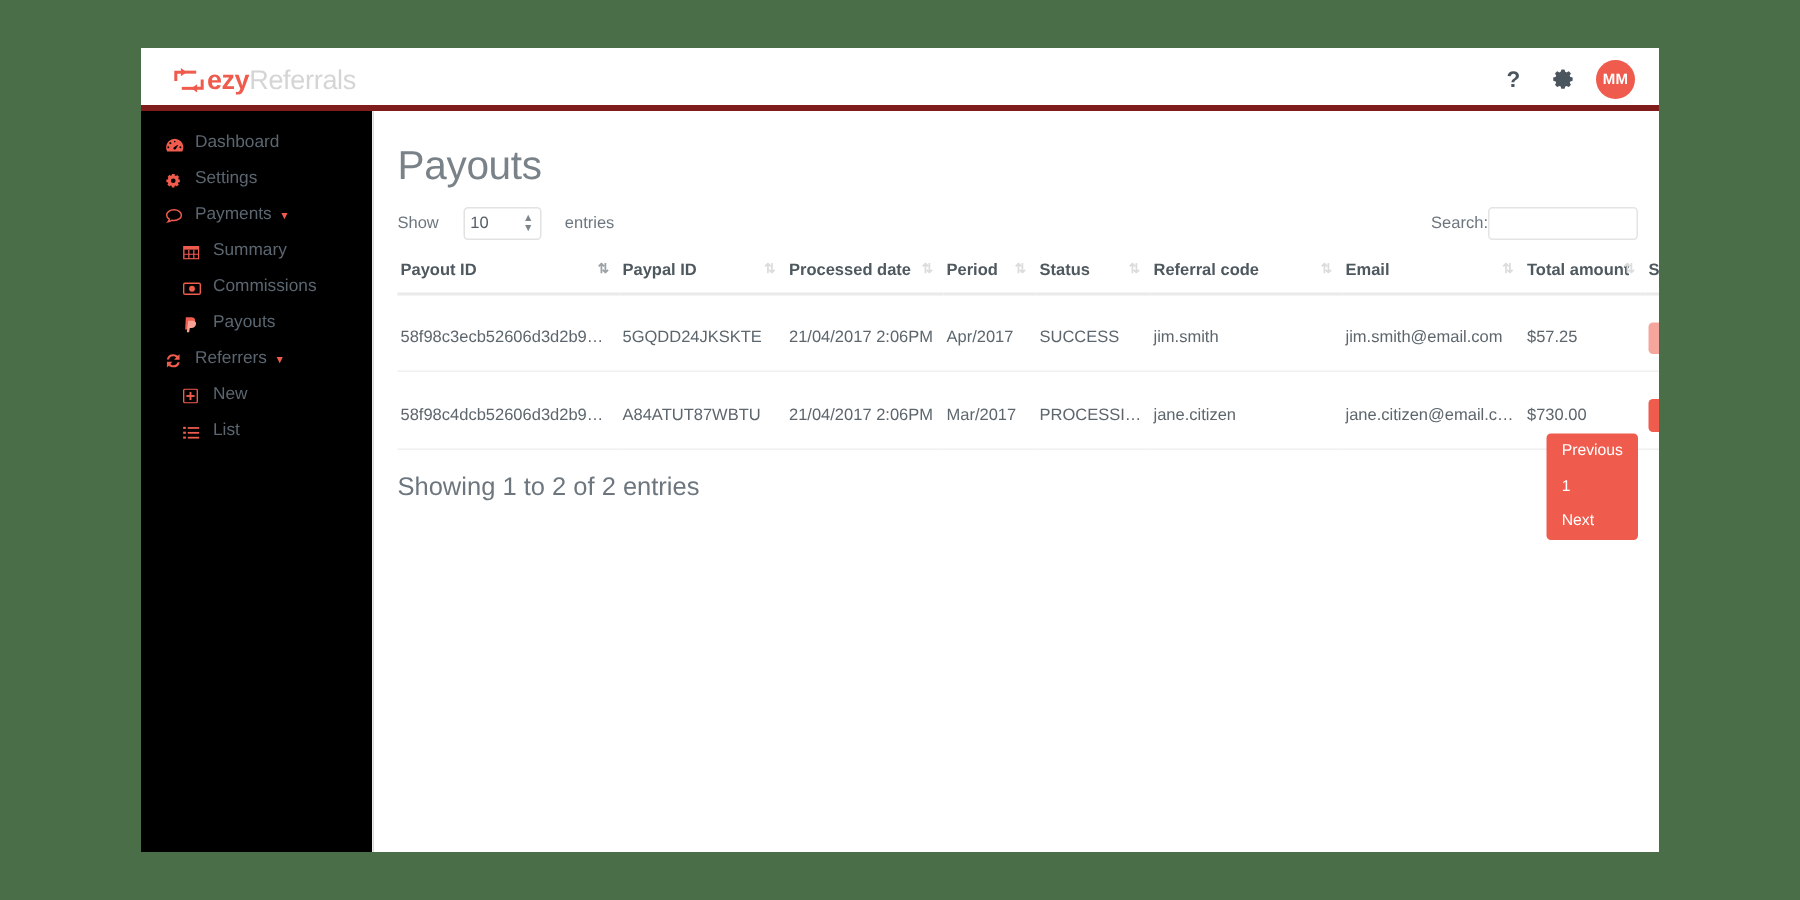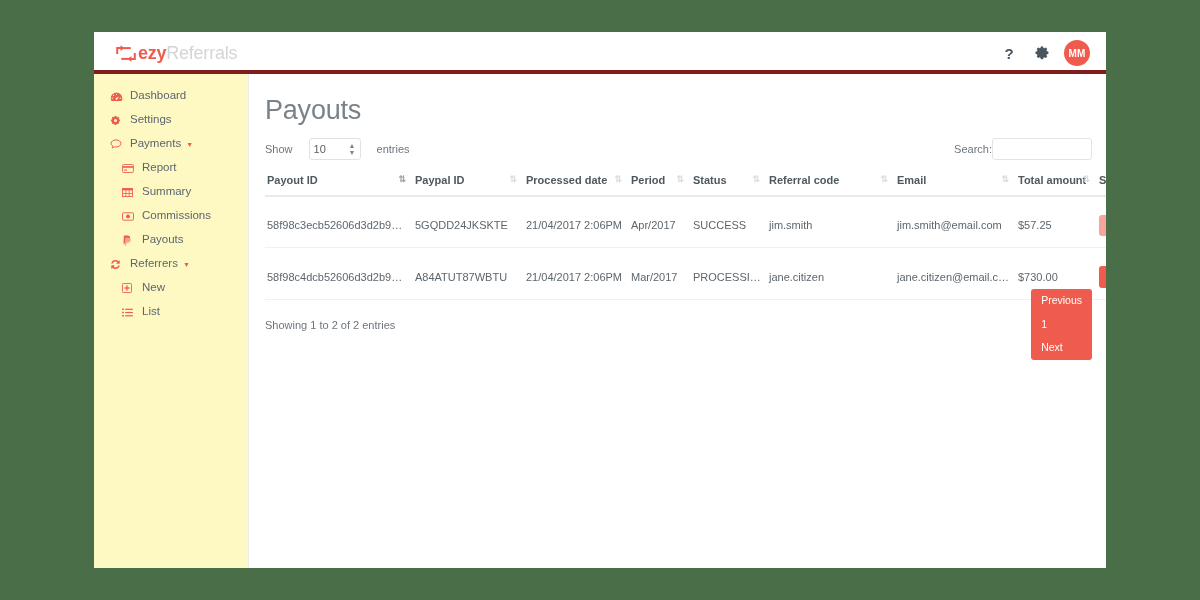--- a/index.html
+++ b/index.html
@@ -100,21 +100,21 @@
     letter-spacing: 0.2px;
   }
 
   
   #sidebar {
     position: absolute;
     left: 0;
     top: 42px;
     width: 155px;
     height: 494px;
-    background: #fef9c3;
+    background: #000000;
     border-right: 1px solid #ececec;
     box-sizing: border-box;
     padding-top: 10px;
   }
   .nav-item {
     display: flex;
     align-items: center;
     height: 24px;
     padding-left: 16px;
     font-size: 11.5px;
@@ -287,21 +287,21 @@
 
   
   #table-footer {
     display: flex;
     align-items: center;
     justify-content: space-between;
     margin-top: 13px;
     height: 24px;
   }
   #table-info {
-    font-size: 11px;
+    font-size: 17px;
     color: #6d767e;
   }
   #pagination {
     display: flex;
     align-items: stretch;
     background: #ef5b4c;
     border-radius: 3px;
     overflow: hidden;
     flex-direction: column;
   }
@@ -369,30 +369,20 @@
     <div class="nav-item">
       <span class="nav-icon">
         <svg viewBox="0 0 13 11" width="12" height="10" aria-hidden="true">
           <path fill="none" stroke="#ef5b4c" stroke-width="1.1" d="M6.5 1C3.5 1 1.1 2.7 1.1 4.8c0 1.2.8 2.3 2 3-.1.7-.5 1.4-1 1.9 1-.1 2-.5 2.7-1.1.5.1 1.1.2 1.7.2 3 0 5.4-1.7 5.4-3.9S9.5 1 6.5 1z"></path>
         </svg>
       </span>
       <span class="nav-label">Payments</span>
       <span class="caret">▼</span>
     </div>
 
-    <div class="nav-item sub">
-      <span class="nav-icon">
-        <svg viewBox="0 0 13 10" width="12" height="9" aria-hidden="true">
-          <rect x="0.5" y="0.5" width="12" height="9" rx="1.2" fill="none" stroke="#ef5b4c" stroke-width="1"></rect>
-          <rect x="0.5" y="2.4" width="12" height="1.8" fill="#ef5b4c"></rect>
-          <rect x="2" y="6.2" width="3.4" height="1.1" fill="#ef5b4c"></rect>
-        </svg>
-      </span>
-      <span class="nav-label">Report</span>
-    </div>
 
     <div class="nav-item sub">
       <span class="nav-icon">
         <svg viewBox="0 0 12 10" width="11" height="9" aria-hidden="true">
           <rect x="0.5" y="0.5" width="11" height="9" fill="none" stroke="#ef5b4c" stroke-width="1"></rect>
           <rect x="0.5" y="0.5" width="11" height="2.2" fill="#ef5b4c"></rect>
           <line x1="4.2" y1="2.7" x2="4.2" y2="9.5" stroke="#ef5b4c" stroke-width="0.9"></line>
           <line x1="7.9" y1="2.7" x2="7.9" y2="9.5" stroke="#ef5b4c" stroke-width="0.9"></line>
           <line x1="0.5" y1="6.1" x2="11.5" y2="6.1" stroke="#ef5b4c" stroke-width="0.9"></line>
         </svg>

